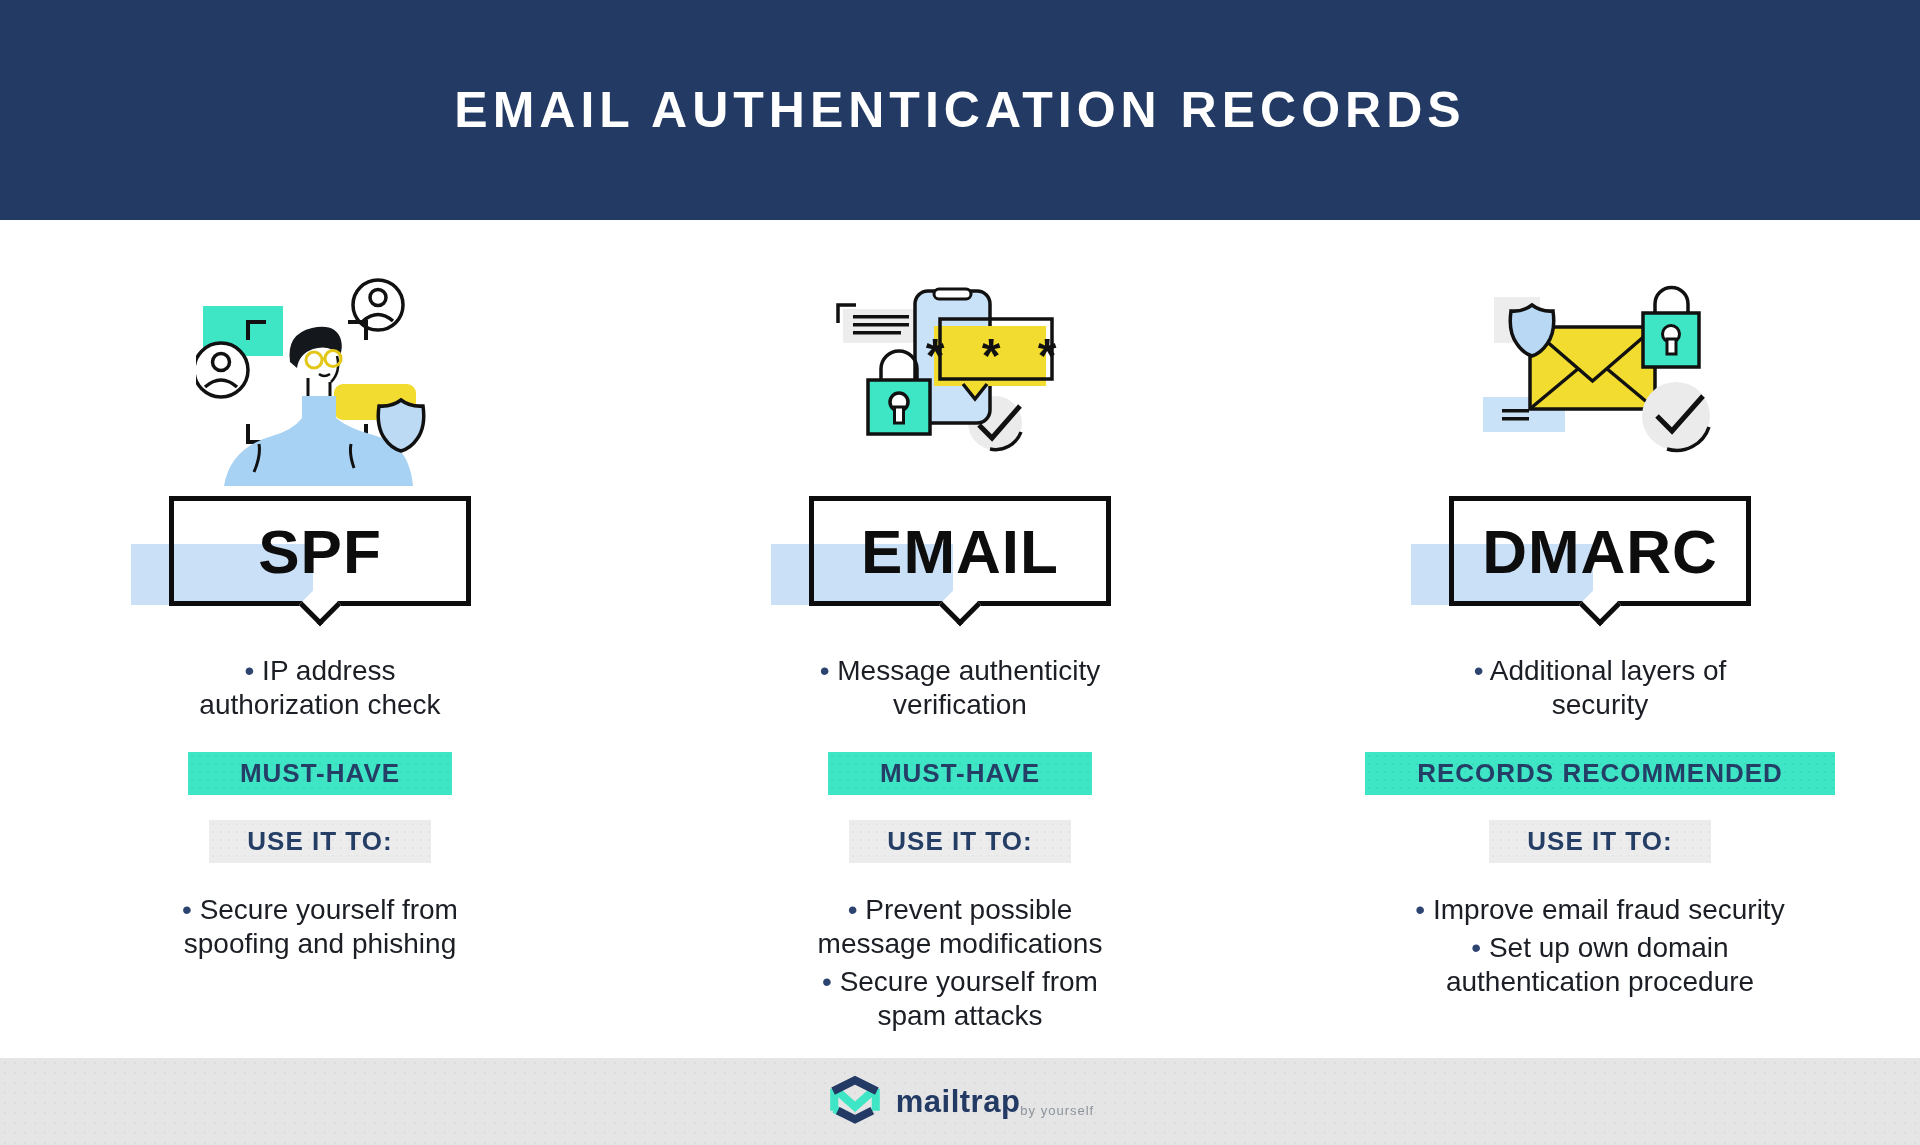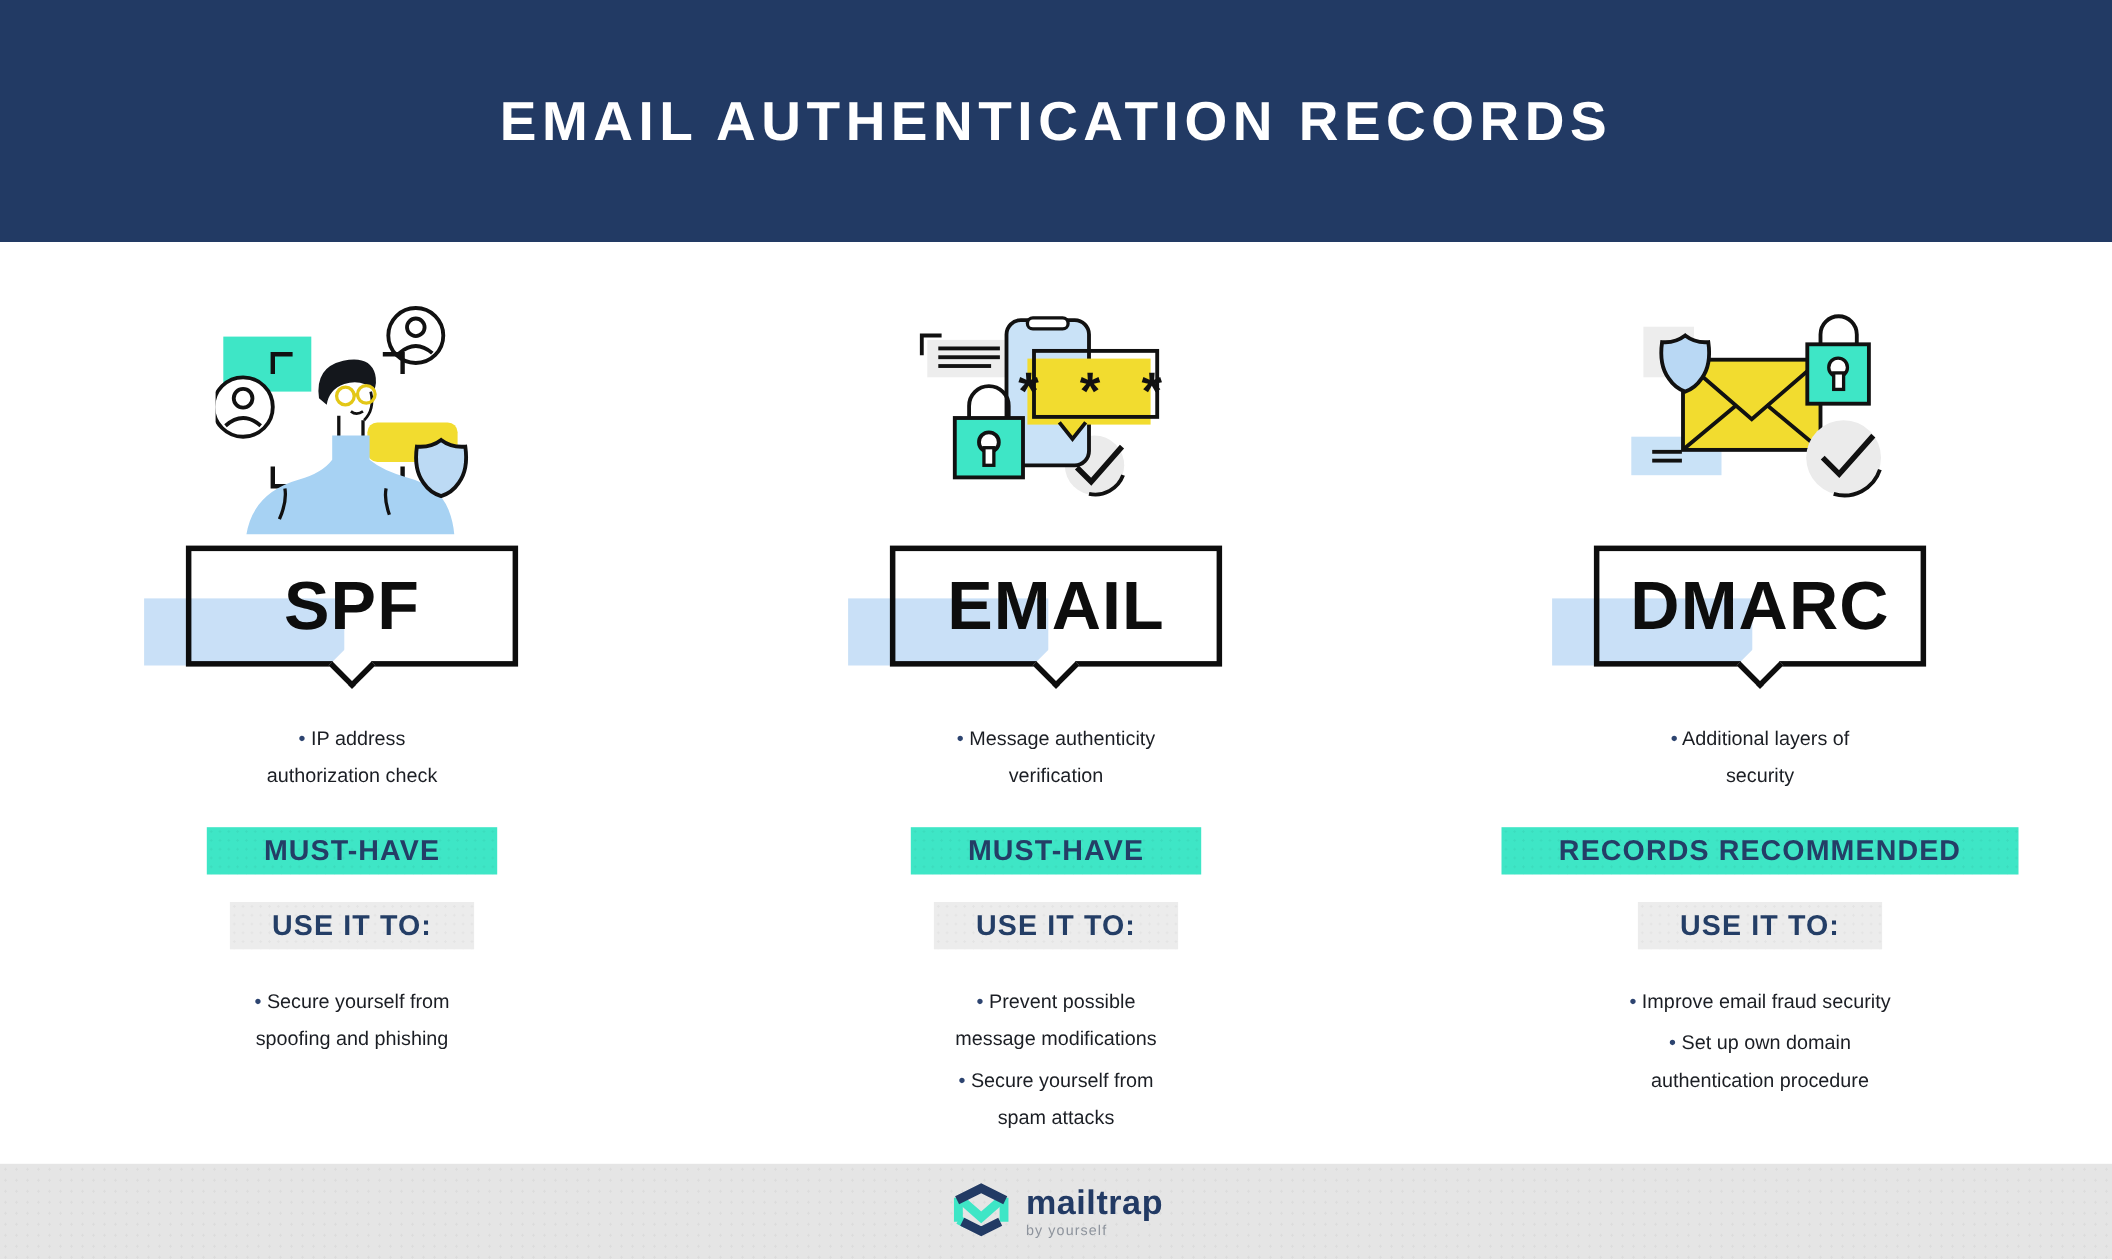--- a/index.html
+++ b/index.html
@@ -27,42 +27,42 @@
     border:5px solid #0d0d0d; background:transparent;
     display:flex; align-items:center; justify-content:center; }
   .bubble .label { font-size:62px; font-weight:bold; color:#0d0d0d; letter-spacing:1px; }
   .tail { position:absolute; left:50%; bottom:-19px; width:30px; height:30px;
     margin-left:-15px; background:#fff; transform:rotate(45deg);
     border-right:5px solid #0d0d0d; border-bottom:5px solid #0d0d0d; z-index:2; }
 
   
   .bullets-top { margin-top:64px; height:98px; }
   .bullets-bottom { margin-top:30px; }
-  .bullet { white-space:pre-line; text-align:center; font-size:18px; line-height:34px;
+  .bullet { white-space:pre-line; text-align:center; font-size:28px; line-height:34px;
     color:var(--text-dark,#1b1e24); margin-bottom:4px; }
   .bullet::before { content:"•  "; color:var(--bullet-navy,#2d4470); }
 
   
   .badge { background:var(--teal,#3ee6c6); color:var(--badge-text-navy,#243e66);
     font-size:26px; font-weight:bold; letter-spacing:1px; padding:6px 52px;
     background-image:radial-gradient(rgba(0,0,0,0.045) 1px, transparent 1px);
     background-size:8px 8px; }
   .use-label { margin-top:25px; background:var(--gray-bg,#ececec);
     color:var(--badge-text-navy,#243e66); font-size:26px; font-weight:bold;
     letter-spacing:1px; padding:6px 38px;
     background-image:radial-gradient(rgba(0,0,0,0.035) 1px, transparent 1px);
     background-size:8px 8px; }
 
   
   .footer { height:87px; background:var(--footer-bg,#e5e5e5);
     background-image:radial-gradient(rgba(0,0,0,0.04) 1.2px, transparent 1.2px);
     background-size:10px 10px;
     display:flex; align-items:center; justify-content:center; }
   .logo { display:flex; align-items:center; gap:12px; }
-  .logo-texts { display:flex; flex-direction:column; line-height:1; }
+  .logo-texts { display:flex; flex-direction:row; line-height:1;align-items:flex-end; }
   .logo-name { color:var(--header-navy,#223a64); font-size:31px; font-weight:bold;
     letter-spacing:0.5px; }
   .logo-sub { color:var(--logo-gray,#8d939c); font-size:13px; margin-top:3px;
     letter-spacing:1px; }
 
   svg text { font-family:"Liberation Sans","DejaVu Sans",sans-serif; }
 </style>
 </head>
 <body>
 

